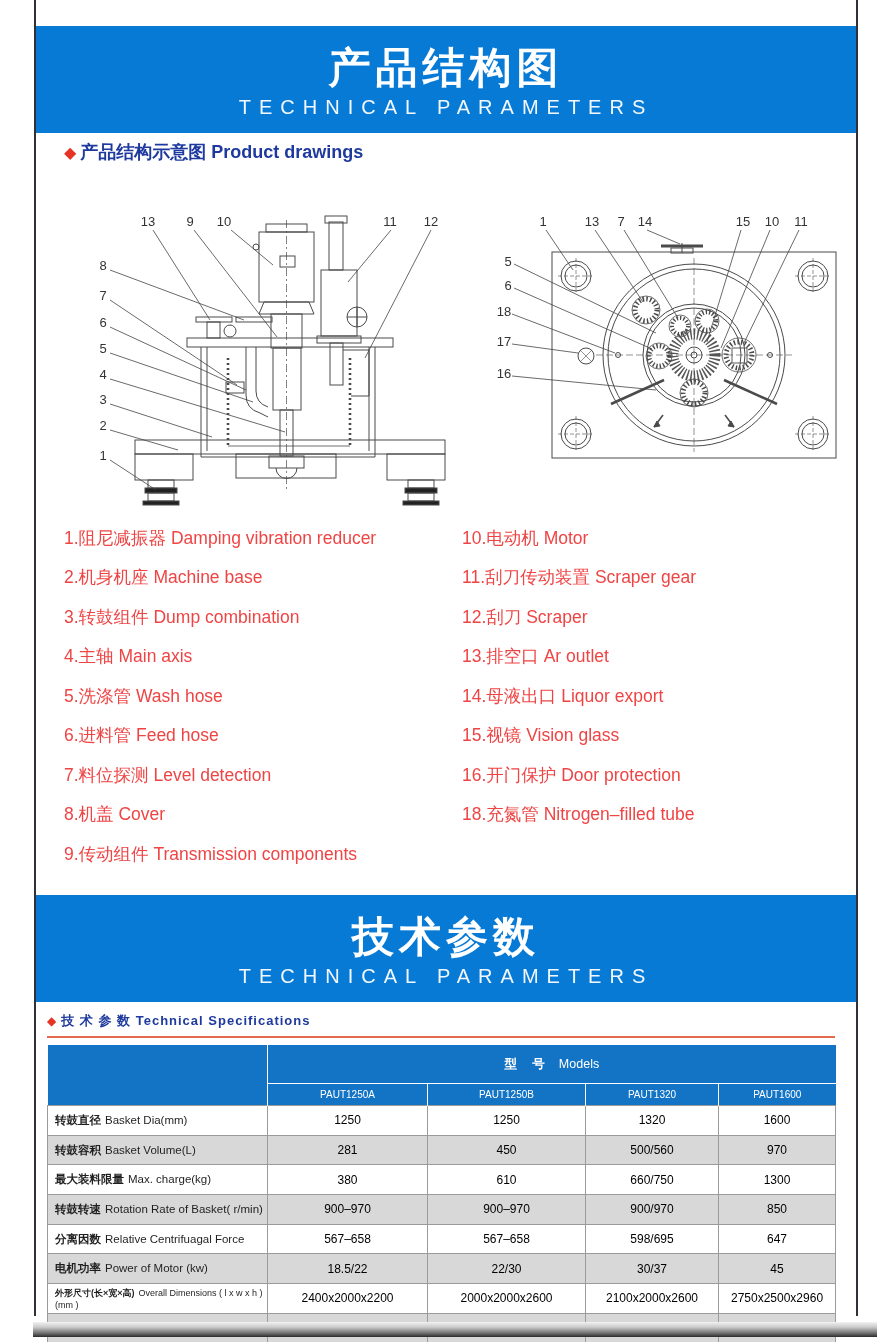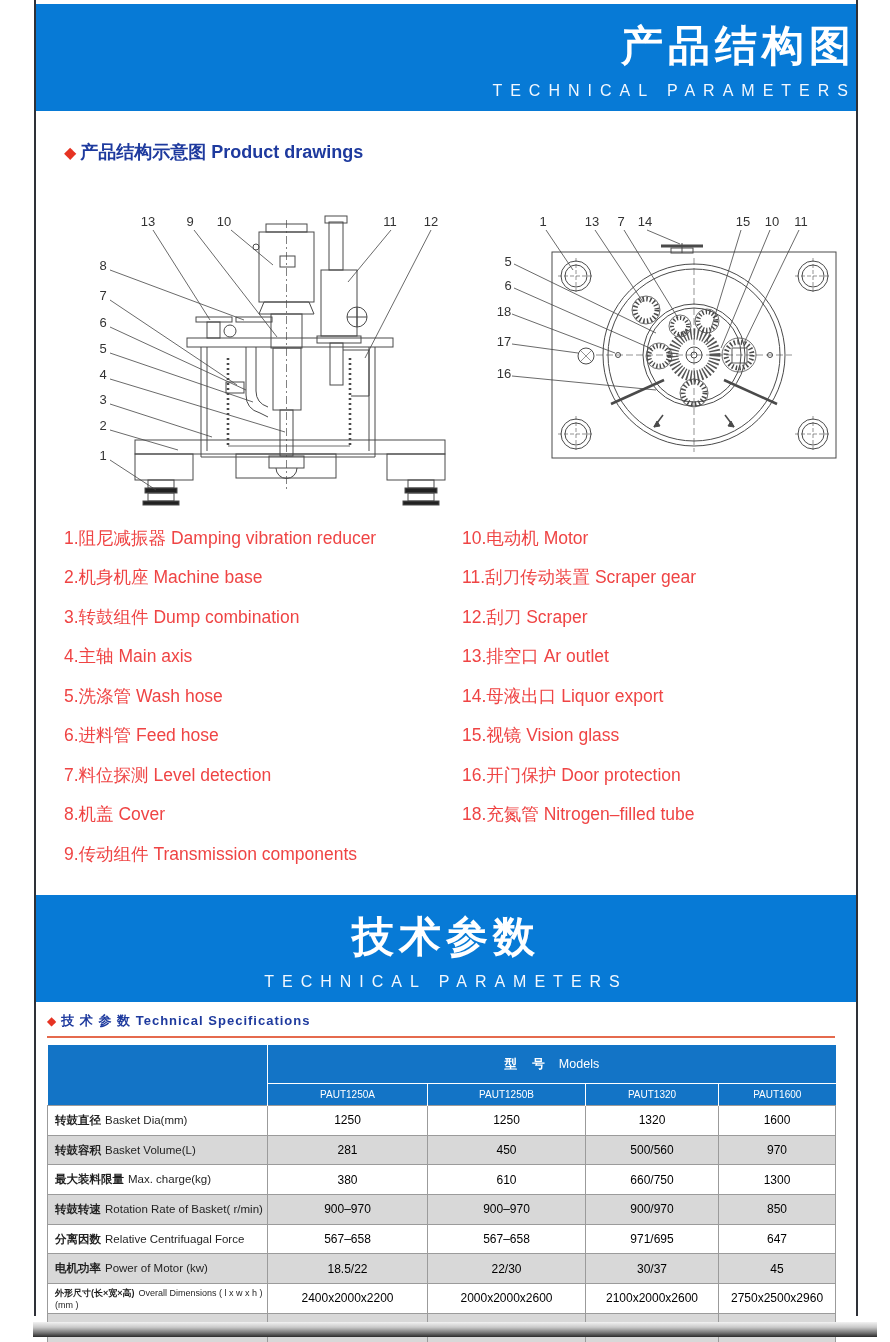--- a/index.html
+++ b/index.html
@@ -3,24 +3,24 @@
 <meta charset="utf-8">
 <style>
   html,body{margin:0;padding:0;background:#fff;}
   body{font-family:"Liberation Sans","DejaVu Sans",sans-serif;}
   .page{position:relative;width:890px;height:1342px;background:#fff;overflow:hidden;}
   .frame-line{position:absolute;top:0;width:2px;height:1316px;background:#2e3138;}
   .frame-left{left:34px;}
   .frame-right{left:856px;}
 
   .banner{position:absolute;left:36px;width:820px;background:#077ad6;color:#fff;text-align:center;}
-  .banner-top{top:4px;height:107px;text-align:right;}
+  .banner-top{top:26px;height:107px;}
   .banner-bottom{top:895px;height:107px;}
   .banner .zh{font-size:42px;font-weight:bold;letter-spacing:5px;margin-top:14px;}
-  .banner .en{font-size:16px;letter-spacing:8px;margin-top:8px;color:#f2f8ff;}
+  .banner .en{font-size:20px;letter-spacing:8px;color:#f2f8ff;}
 
   .sec-heading{position:absolute;left:64px;top:140px;font-size:18px;font-weight:bold;color:#1e3a9e;}
   .diamond{color:#e63323;margin-right:4px;font-size:16px;}
 
   .drawing{position:absolute;top:190px;}
   .drawing-left{left:60px;}
   .drawing-right{left:478px;}
   .drawing text{font-size:13px;fill:#333;font-family:"Liberation Sans","DejaVu Sans",sans-serif;}
 
   .parts{position:absolute;top:518px;font-size:17.5px;color:#ef4444;}
@@ -322,21 +322,21 @@
       <td class="lbl"><span class="zh">转鼓转速</span><span>Rotation Rate of Basket( r/min)</span></td>
       <td>900–970</td>
       <td>900–970</td>
       <td>900/970</td>
       <td>850</td>
     </tr>
     <tr class="drow w">
       <td class="lbl"><span class="zh">分离因数</span><span>Relative Centrifuagal Force</span></td>
       <td>567–658</td>
       <td>567–658</td>
-      <td>971/695</td>
+      <td>598/695</td>
       <td>647</td>
     </tr>
     <tr class="drow g">
       <td class="lbl"><span class="zh">电机功率</span><span>Power of Motor (kw)</span></td>
       <td>18.5/22</td>
       <td>22/30</td>
       <td>30/37</td>
       <td>45</td>
     </tr>
     <tr class="drow w small">

